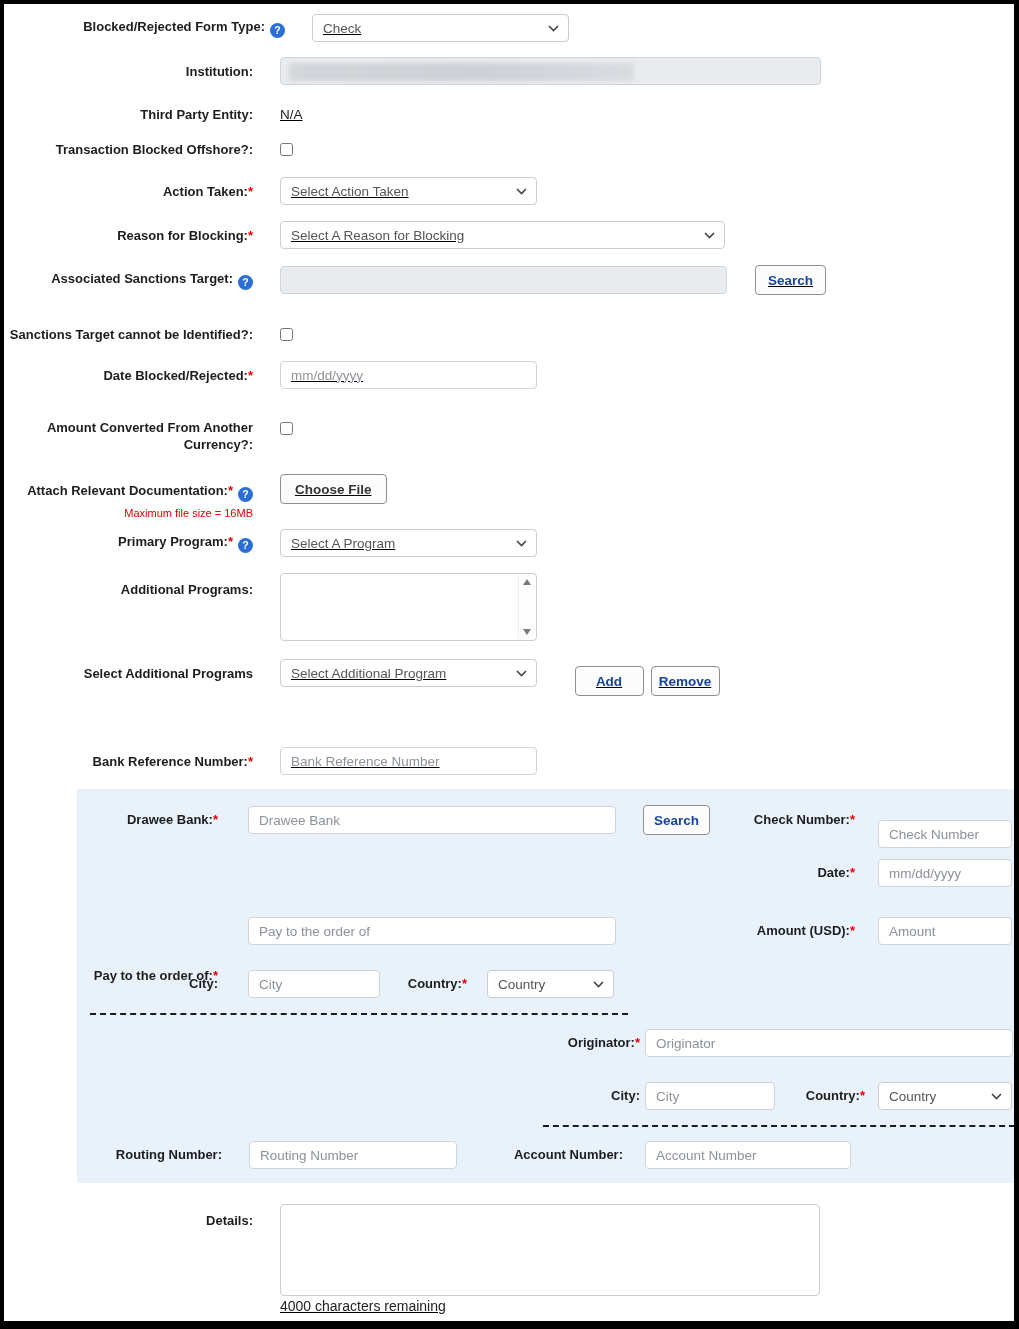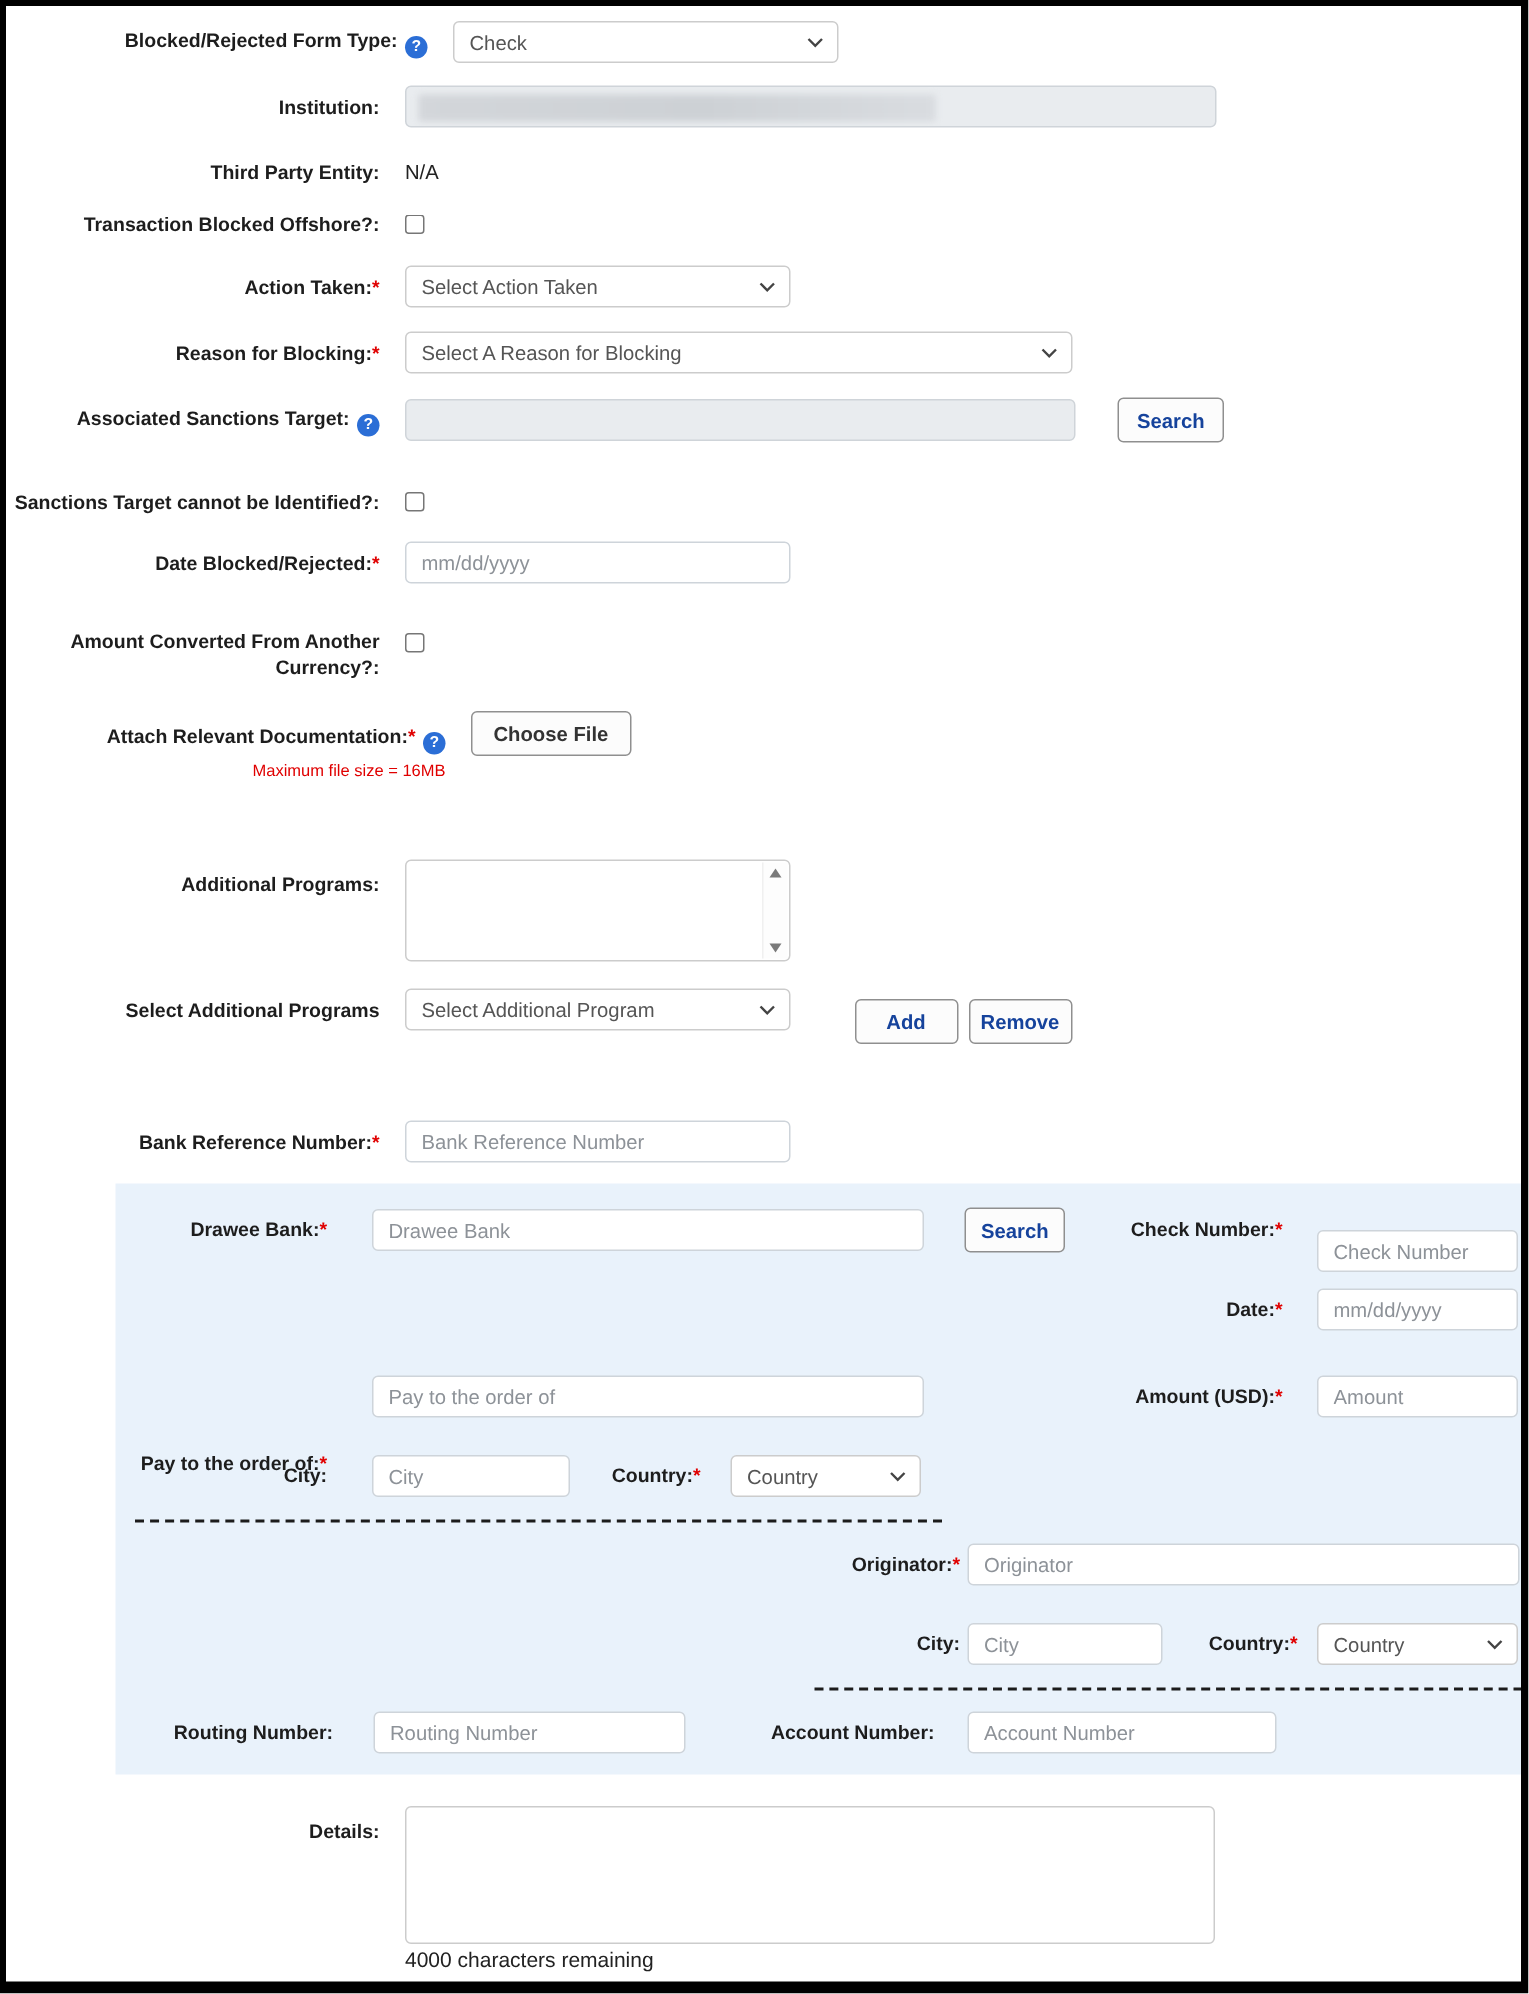--- a/index.html
+++ b/index.html
@@ -12,21 +12,21 @@
     background:#fff;
     font-family:"Liberation Sans",sans-serif;
     overflow:hidden;
   }
   .frow{position:absolute;left:0;width:1010px;display:flex;align-items:center;}
   .frow.topalign{align-items:flex-start;}
   .lbl{
     width:249px;text-align:right;
     font-size:13px;font-weight:700;color:#1d1d1d;line-height:17px;
   }
-  .ctl{margin-left:17px;display:flex;align-items:center;}
+  .ctl{margin-left:27px;display:flex;align-items:center;text-decoration:underline;}
   .req{color:#e00000;font-weight:700;}
   .help{
     display:inline-flex;align-items:center;justify-content:center;
     width:15px;height:15px;border-radius:50%;
     background:#2b6ed6;color:#fff;font-size:10.5px;font-weight:700;
     margin-left:5px;vertical-align:-3px;cursor:pointer;
   }
   .txtinput{
     box-sizing:border-box;height:28px;
     border:1px solid #ced4da;border-radius:4px;background:#fff;
@@ -180,29 +180,40 @@
   </div>
 
   <div class="frow topalign" style="top:415px;">
     <div class="lbl">Amount Converted From Another Currency?:</div>
     <div class="ctl" style="padding-top:3px;">
         <input type="checkbox" class="cbx" style="">
       </div>
   </div>
 
   <div class="frow topalign" style="top:470px;">
-    <div class="lbl" style="padding-top:8px;padding-left:44px;">
+    <div class="lbl" style="padding-top:8px;">
       <div><span>Attach Relevant Documentation:</span><span class="req">*</span><span class="help">?</span></div>
       <div class="note-red">Maximum file size = 16MB</div>
     </div>
     <div class="ctl">
         <button class="btn btn-file">Choose File</button>
       </div>
   </div>
 
+  <div class="frow" style="top:525px;">
+    <div class="lbl"><span>Primary Program:</span><span class="req">*</span><span class="help">?</span></div>
+    <div class="ctl">
+      <div class="sel w257">
+        <span>Select A Program</span>
+        <svg class="chev" width="11" height="7" viewBox="0 0 11 7">
+            <path d="M1 1l4.5 4.5L10 1" fill="none" stroke="#444" stroke-width="1.6"></path>
+          </svg>
+      </div>
+    </div>
+  </div>
 
   <div class="frow topalign" style="top:569px;">
     <div class="lbl" style="padding-top:8px;">Additional Programs:</div>
     <div class="ctl">
       <div class="listbox">
         <div class="sbtrack">
           <div class="tri-up"></div>
           <div class="tri-down"></div>
         </div>
       </div>

